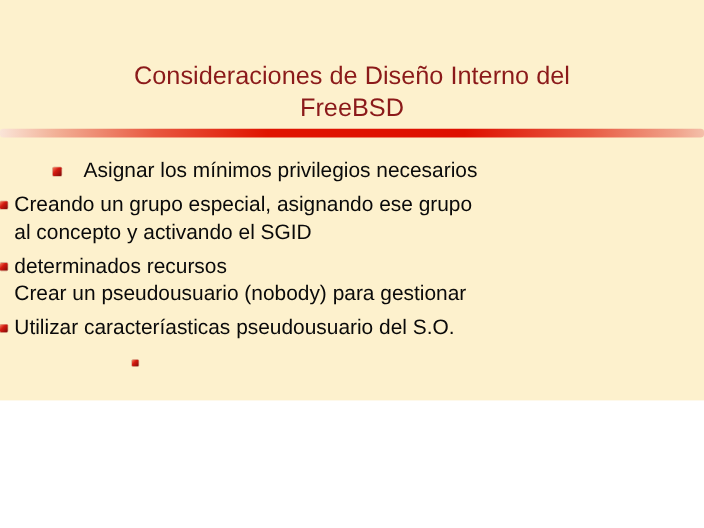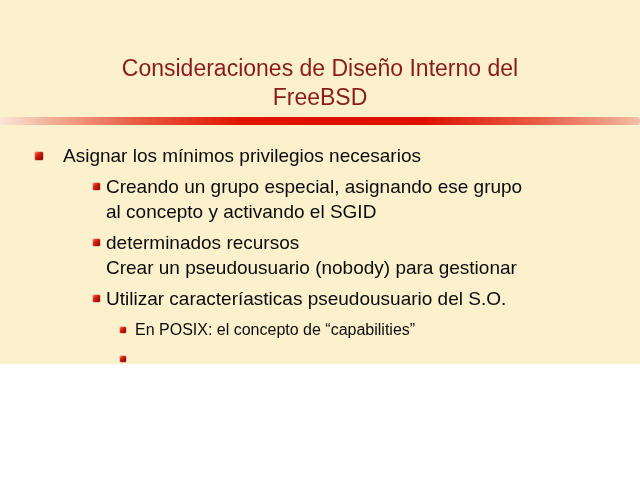--- a/index.html
+++ b/index.html
@@ -45,22 +45,22 @@
   
   .content {
     position: absolute;
     top: 143px;
     left: 0;
     width: 640px;
     color: #0a0a0a;
   }
   .li { display: flex; align-items: flex-start; }
   .li .txt .line { white-space: nowrap; }
-  .l1 { padding-left: 35px; margin-bottom: 6px; font-size: 19px; line-height: 25px; }
-  .l2 { padding-left: 93px; margin-bottom: 6px; font-size: 19px; line-height: 25px; }
+  .l1 { padding-left: 48px; margin-bottom: 6px; font-size: 19px; line-height: 25px; }
+  .l2 { margin-bottom: 6px; font-size: 19px; line-height: 25px; }
   .l3 { padding-left: 120px; margin-bottom: 3px; font-size: 16px; line-height: 26px; }
   .sq {
     flex: none;
     background: linear-gradient(135deg, #F08060 0%, #D41A10 40%, #7D0A08 100%);
     border-radius: 1px;
     box-shadow: 0 0 0 0.5px rgba(125,10,8,0.4);
   }
   .l1 .sq { width: 8px; height: 8px; margin-top: 9px;  margin-right: 20px; }
   .l2 .sq { width: 7px; height: 7px; margin-top: 9px;  margin-right: 6px;  }
   .l3 .sq { width: 6px; height: 6px; margin-top: 10px; margin-right: 9px;  }
@@ -102,25 +102,19 @@
       </div>
     </div>
 
     <div class="li l2">
       <span class="sq"></span>
       <div class="txt">
         <div class="line">Utilizar caracteríasticas pseudousuario del S.O.</div>
       </div>
     </div>
 
-    <div class="li l3">
-      <span class="sq"></span>
-      <div class="txt">
-        <div class="line">En POSIX: el concepto de “capabilities”</div>
-      </div>
-    </div>
 
     <div class="li l3">
       <span class="sq"></span>
     </div>
 
   </div>
 </div>
 
 </body></html>

